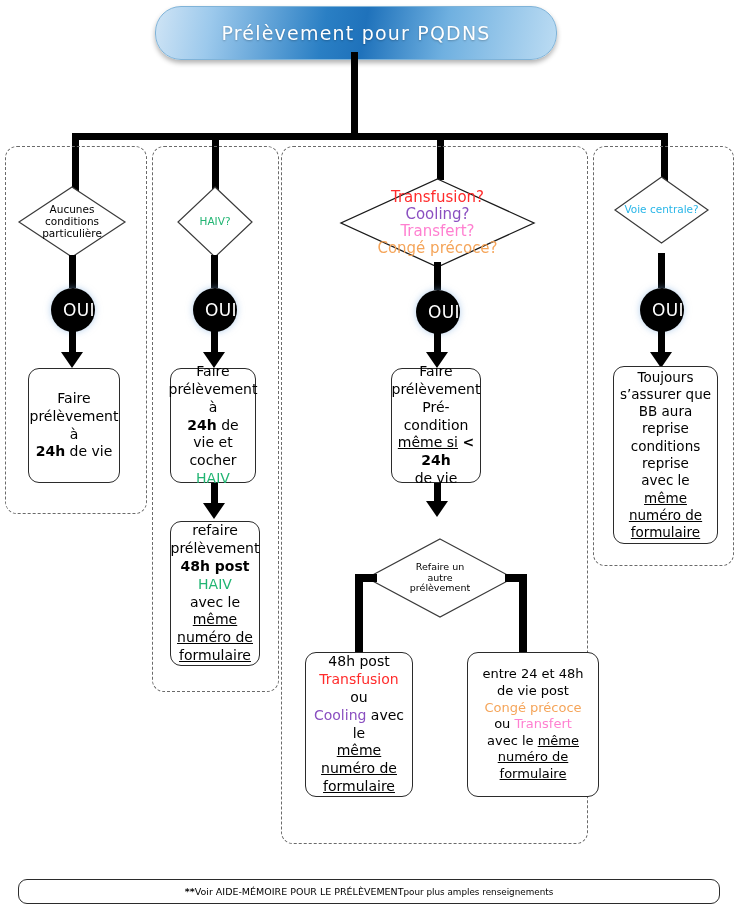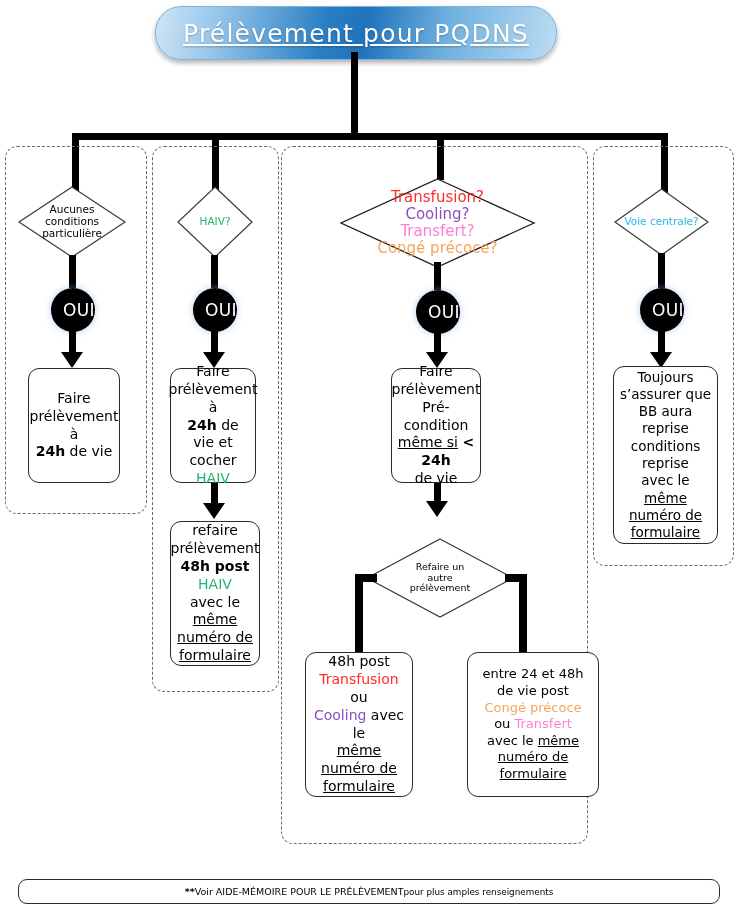--- a/index.html
+++ b/index.html
@@ -36,26 +36,25 @@
                 #6fb0e0 72%,
                 #bcdcf3 100%);
     border: 1px solid #7fb3d8;
     box-shadow: 0 3px 5px rgba(0,0,0,0.30);
     display: flex;
     align-items: center;
     justify-content: center;
   }
   .title-text {
     color: #ffffff;
-    font-size: 25px;
+    font-size: 19px;
     letter-spacing: 1.2px;
     font-family: "DejaVu Sans", "Liberation Sans", sans-serif;
     text-shadow: 0 1px 2px rgba(0,0,0,0.25);
     white-space: nowrap;
-    text-decoration: underline;
   }
 
   
   .vline {
     position: absolute;
     background: #000000;
     width: 7px;
   }
   .hline {
     position: absolute;
@@ -290,21 +289,21 @@
   <div class="box" style="left:467px; top:652px; width:132px; height:145px; font-size:13px;">
     <span class="ln">entre 24 et 48h</span>
     <span class="ln">de vie post</span>
     <span class="ln" style="color:#f5a55a;">Congé précoce</span>
     <span class="ln">ou <span style="color:#ff7fd0;">Transfert</span></span>
     <span class="ln">avec le <span class="u">même</span></span>
     <span class="ln u">numéro de</span>
     <span class="ln u">formulaire</span>
   </div>
 
-  <div class="diamond" style="left:614px; top:188px; width:95px; height:68px;">
+  <div class="diamond" style="left:614px; top:176px; width:95px; height:68px;">
     <svg width="95" height="68" viewBox="0 0 95 68">
       <polygon points="47.5,1 94,34 47.5,67 1,34" fill="#ffffff" stroke="#3a3a3a" stroke-width="1.2"></polygon>
     </svg>
     <div class="dlabel">
       <span class="ln" style="color:#29b6e8;">Voie centrale?</span>
     </div>
   </div>
   <div class="vline" style="left:658px; top:253px; height:35px;"></div>
   <div class="oui" style="left:640px; top:288px;">
     <span>OUI</span>

